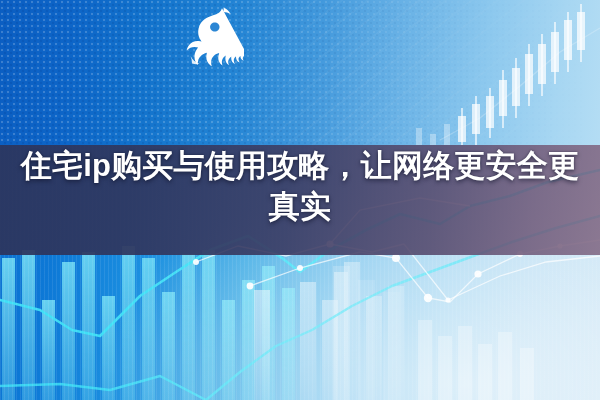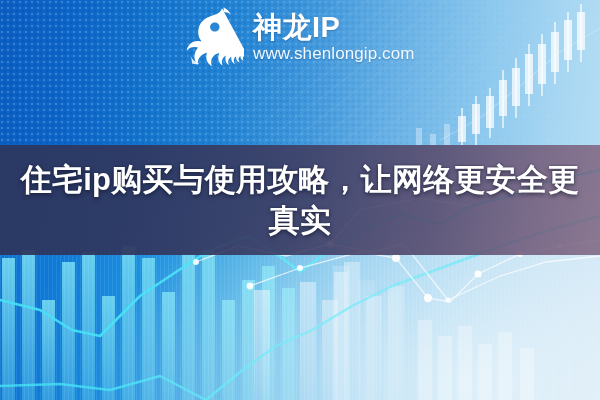--- a/index.html
+++ b/index.html
@@ -82,21 +82,21 @@
     text-shadow:0 1px 2px rgba(4,48,110,.30);
   }
 
   
   .title-band{
     position:absolute;left:0;top:145px;width:600px;height:110px;
     background:linear-gradient(96deg,
       rgba(44,52,92,.93) 0%, rgba(47,53,93,.92) 22%,
       rgba(58,58,98,.90) 48%, rgba(84,72,108,.88) 72%,
       rgba(110,88,120,.86) 88%, rgba(126,100,128,.85) 100%);
-    display:flex;align-items:center;justify-content:center;
+    display:flex;align-items:flex-start;justify-content:center;
   }
   .title-text{
     width:560px;text-align:center;color:#ffffff;
     font-size:31px;line-height:41px;font-weight:700;
     letter-spacing:.2px;
     text-shadow:0 2px 4px rgba(12,16,38,.55), 0 0 2px rgba(12,16,38,.45);
   }
 </style>
 </head>
 <body>
@@ -247,24 +247,20 @@
             <path d="M44.0 4.2c-.9 3.0-2.9 5.0-5.8 6.1-2.5 1.0-5.1 1.6-7.6 2.7-6.0 2.6-9.6 7.0-10.3 13.6-.4 3.6.5 6.9 2.6 9.8.2.3.4.6.7 1.1-1.0-.2-1.8-.4-2.7-.5-4.0-.4-7.3 1.0-9.8 4.1-1.2 1.5-2.0 3.2-2.5 5.3 3.4-3.2 7.2-4.2 11.5-2.9-.4.6-.8 1.0-1.1 1.5-2.7 3.9-3.3 8.1-1.6 12.5.5 1.3 1.2 2.5 2.2 3.8.1-1.1.1-1.9.2-2.8.5-4.6 3.0-7.6 7.3-9.2.5-.2 1.1-.3 1.8-.5-.2 1.0-.4 1.8-.5 2.6-.5 4.0.9 7.3 3.9 9.9.4.3.8.6 1.5 1.0-1.3-4.0-.9-7.6 2.1-10.6 1.4-1.4 3.2-2.2 5.3-2.6-.3 1.2-.6 2.2-.8 3.2-.6 3.5.6 6.4 3.3 8.7.2.1.4.2.8.4-1.5-4.1-.4-7.5 3.2-9.9-.1 1.0-.3 1.8-.3 2.6-.2 3.1 1.0 5.5 3.6 7.2-1.6-3.6-.9-6.6 2.3-8.9-.5 3.5.7 6.1 3.7 7.7-1.9-3.0-1.6-5.6 1.0-7.8-.2 3.0 1.1 5.0 3.7 6.2-1.8-2.6-1.5-4.7.7-6.4.1 2.4 1.2 3.9 3.3 4.6-1.5-2.1-1.2-3.7.7-4.9.1 1.8.9 2.9 2.6 3.3-1.2-1.6-1.0-2.8.5-3.6"></path>
 
             <path d="M36.8 18.4c2.6 0 4.7 2.0 4.7 4.5s-2.1 4.5-4.7 4.5c-2.6 0-4.7-2.0-4.7-4.5s2.1-4.5 4.7-4.5z" fill="#2b86d4"></path>
             <path d="M30.5 12.4c-3.6 1.8-6.4 4.2-8.2 7.5 2.0-1.6 4.2-2.6 6.7-3.0 1.2-.2 2.3-.1 3.6.1-.9-1.4-1.6-2.8-2.1-4.6z" opacity=".0"></path>
 
             <path d="M45.8 3.8c3.0 1.3 5.3 3.3 6.8 6.2-2.3-1.4-4.7-2.1-7.3-2.1.3-1.4.4-2.7.5-4.1z"></path>
             <path d="M12.6 52.2c2.0 3.8 5.0 6.3 9.0 7.6-2.6.6-5.1.5-7.6-.4.0-2.4-.5-4.8-1.4-7.2z" opacity=".85"></path>
           </g>
         </svg>
       </span>
-      <span class="brand-text">
-        <span class="brand-name">神龙IP</span>
-        <span class="brand-url">www.shenlongip.com</span>
-      </span>
     </div>
   </div>
 
   <div class="title-band">
     <div class="title-text">住宅ip购买与使用攻略，让网络更安全更真实</div>
   </div>
 
 </div>
 
 </body></html>

